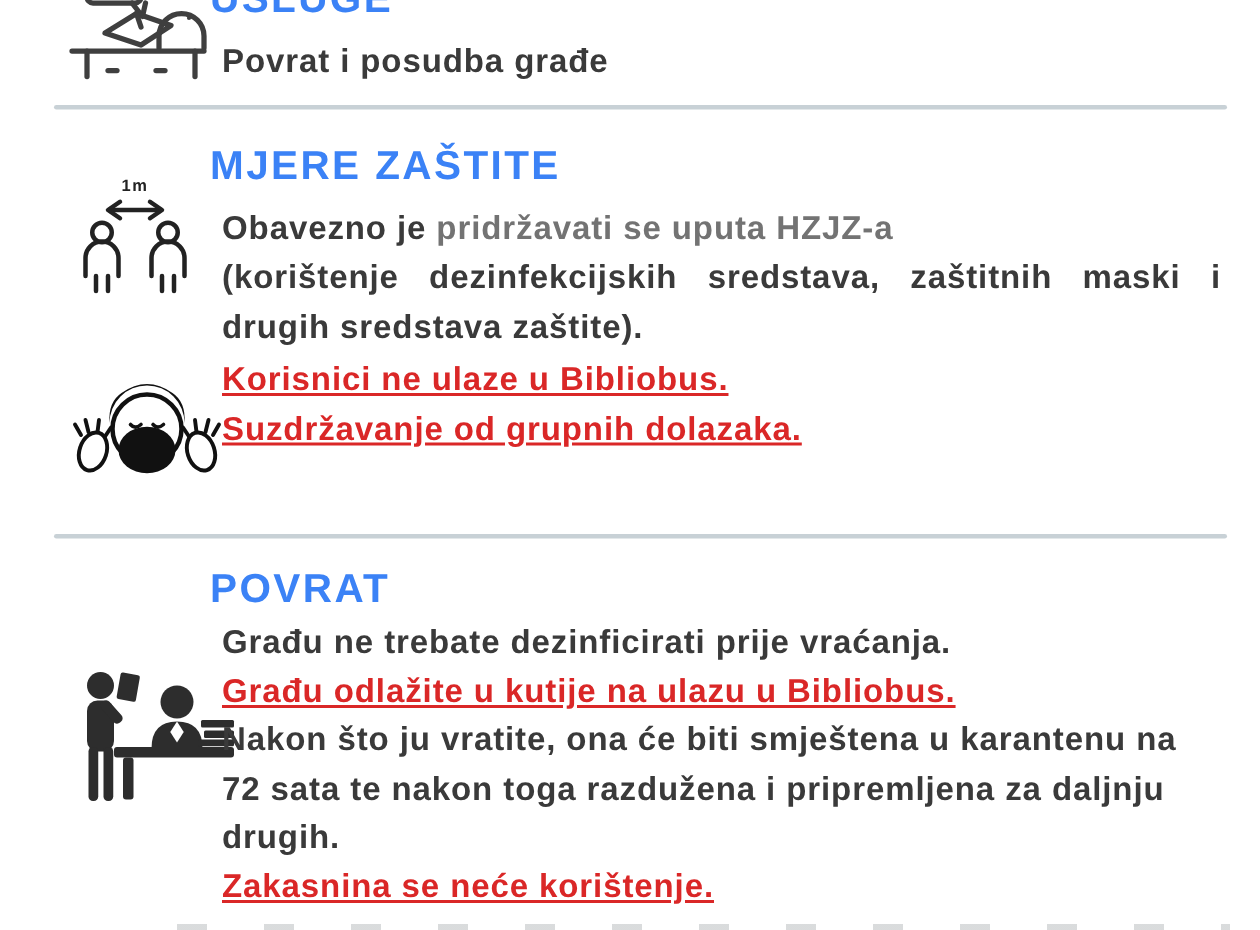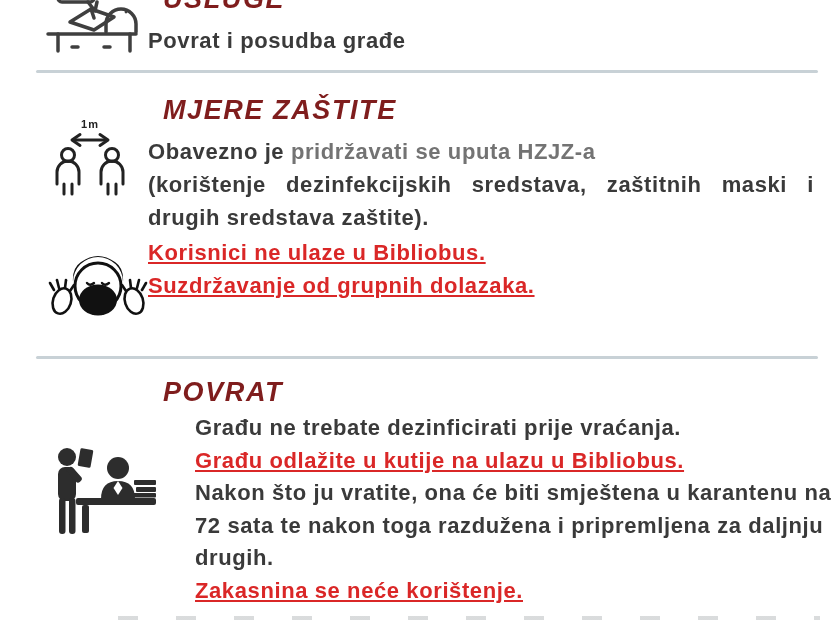--- a/index.html
+++ b/index.html
@@ -4,42 +4,42 @@
 <style>
   * { margin:0; padding:0; box-sizing:border-box; }
   html,body { background:#ffffff; }
   .page {
     position:relative; width:840px; height:620px;
     background:#ffffff; overflow:hidden;
     font-family:"Liberation Sans", sans-serif;
   }
   
   .h {
-    position:absolute; left:163px;
+    position:absolute; left:140px;
     font-size:27px; font-weight:700; letter-spacing:1.6px;
-    color:#7f1d1d; white-space:nowrap;font-style:italic;
+    color:#3b82f6; white-space:nowrap;
   }
   .h-usluge { top:-16px; }
   .h-mjere  { top:95px;  }
   .h-povrat { top:377px; }
   
   .txt { position:absolute; left:148px; width:666px; color:#3a3a3a; }
   .line {
     font-size:22px; font-weight:700; line-height:33px;
     letter-spacing:0.6px; white-space:nowrap; color:#3a3a3a;
   }
   .line.red { color:#da2727;text-decoration:underline; }
   .line.justify {
     white-space:normal; text-align:justify; text-align-last:justify;
   }
   .usluge-sub { top:24px; }
   .mjere-p    { top:135px; }
   .mjere-red  { top:236px; }
   .povrat-p   { top:412px; }
-  .povrat-p .line { line-height:32.6px;margin-left:47px; }
+  .povrat-p .line { line-height:32.6px; }
   .red-inline { color:#737373; }
   
   .divider {
     position:absolute; left:36px; width:782px; height:3px;
     background:#c8d1d6; border-radius:2px;
   }
   .d1 { top:70px; }
   .d2 { top:356px; }
   
   .icon { position:absolute; }

